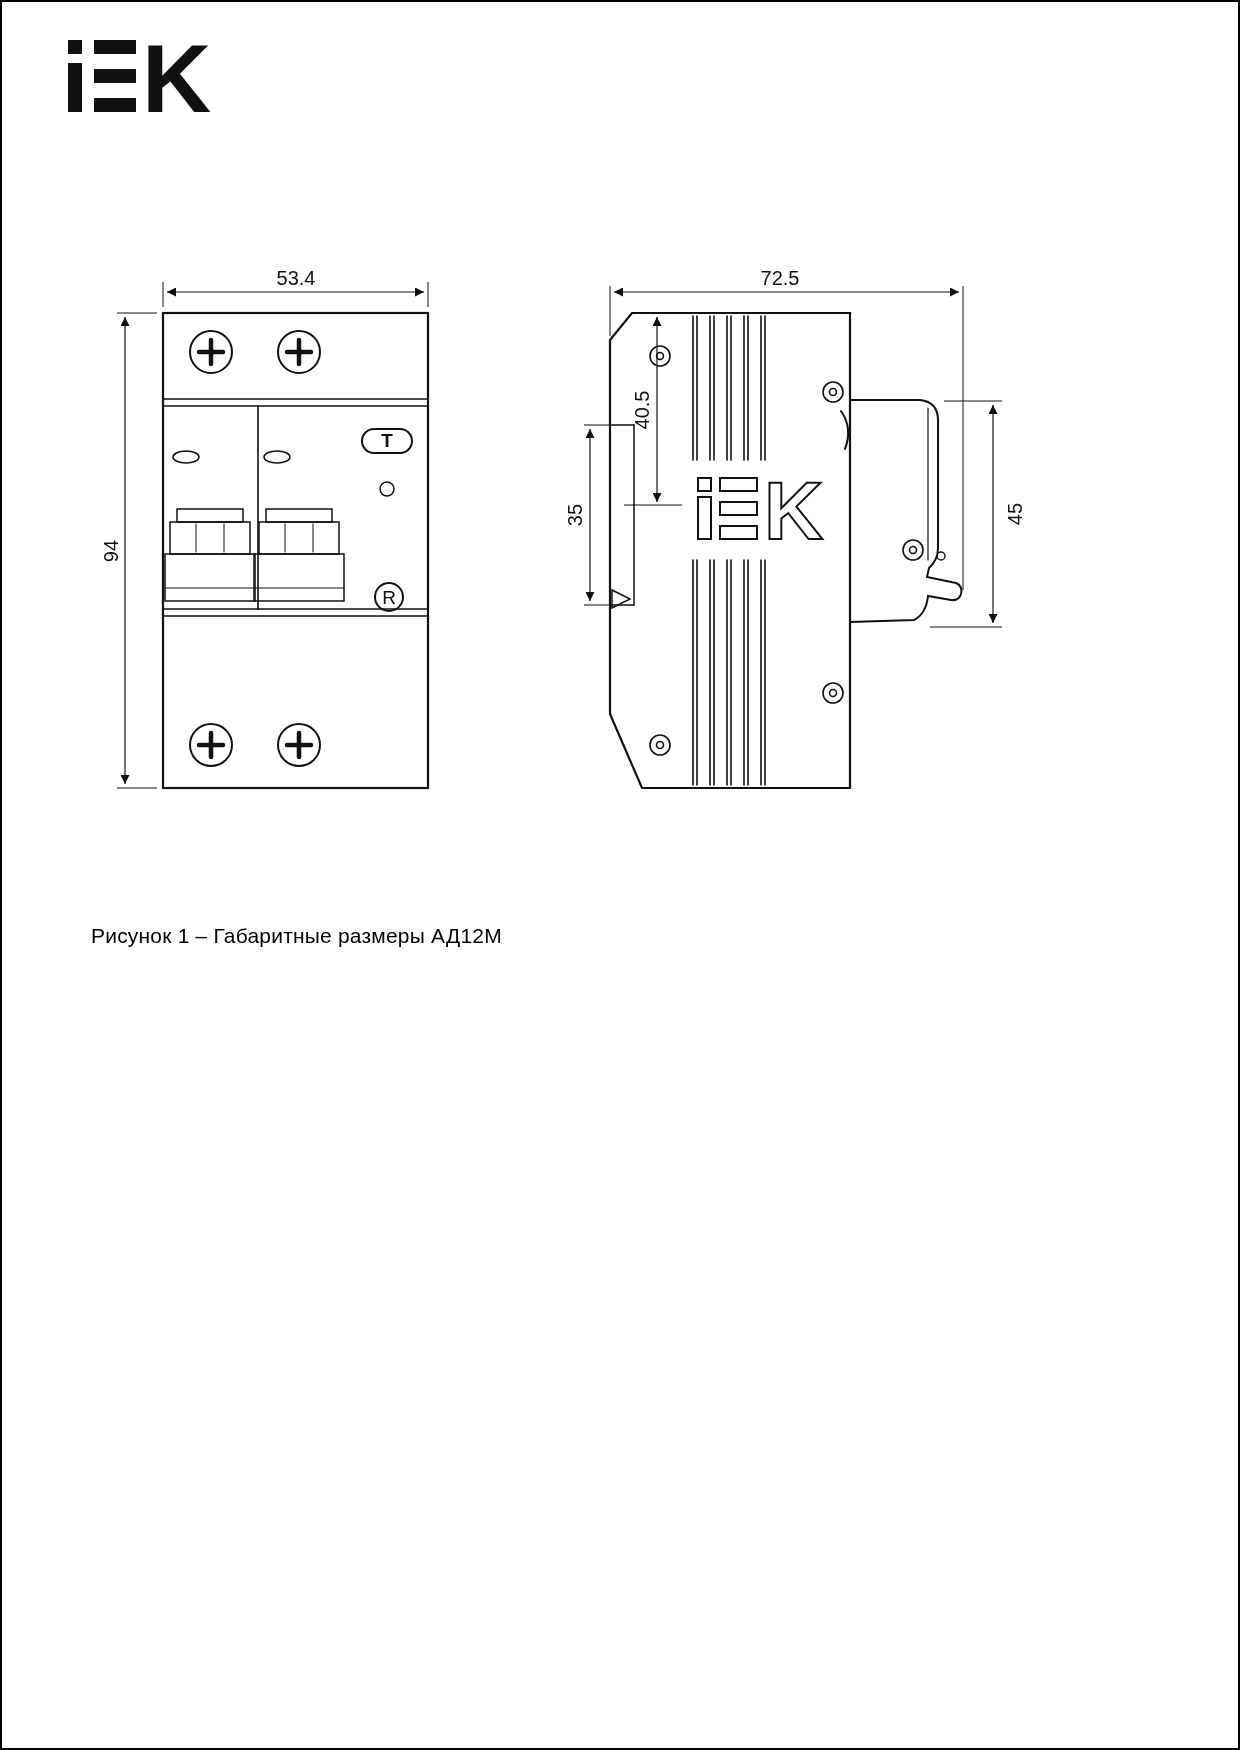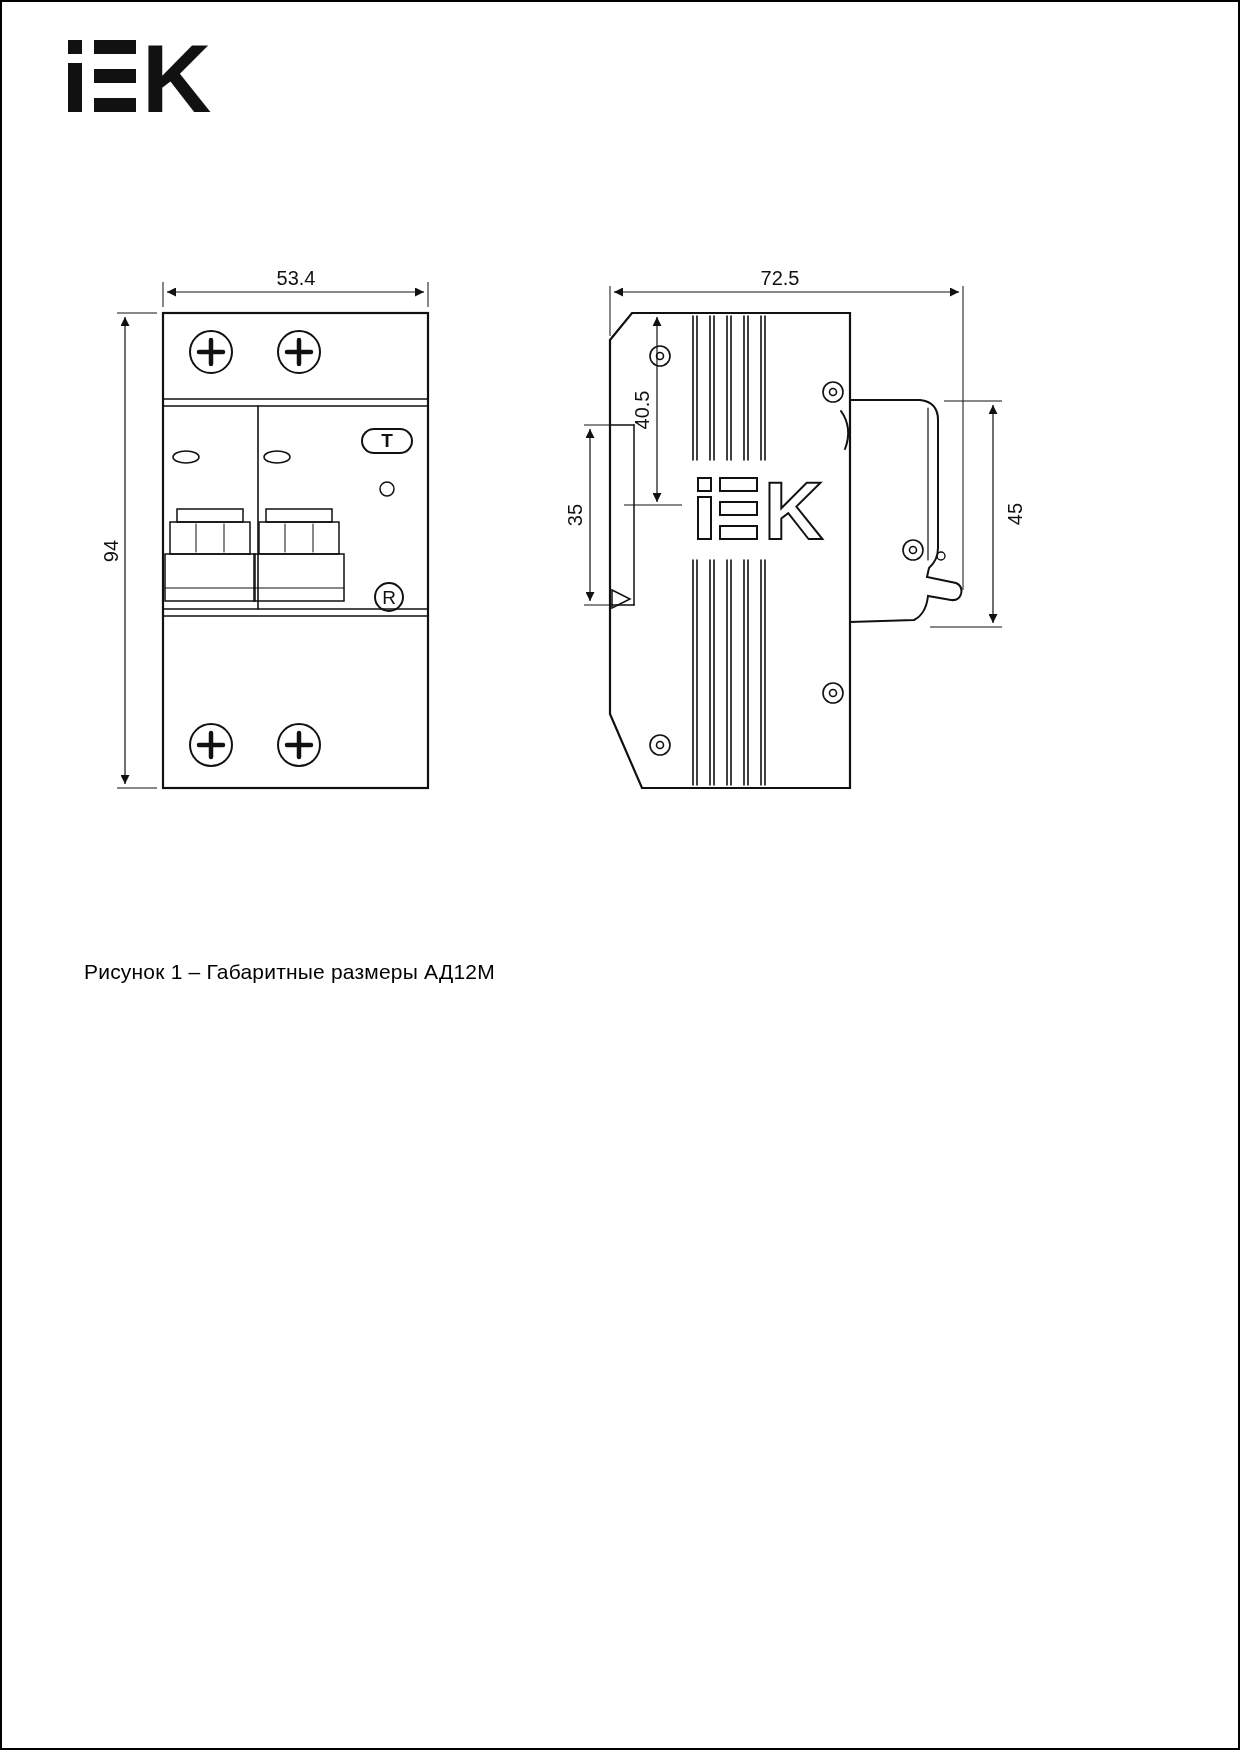--- a/index.html
+++ b/index.html
@@ -3,21 +3,21 @@
 <meta charset="utf-8">
 <style>
   html,body{margin:0;padding:0;}
   body{
     width:1240px;height:1750px;position:relative;background:#ffffff;
     font-family:"Liberation Sans",sans-serif;color:#000;overflow:hidden;
   }
   .frame{position:absolute;inset:0;border:2px solid #000;pointer-events:none;}
   .logo{position:absolute;left:68px;top:40px;}
   .drawing{position:absolute;left:0;top:0;}
-  .caption{position:absolute;left:84px;top:924px;font-size:21px;color:#000;letter-spacing:.2px;margin-top:36px;}
+  .caption{position:absolute;left:91px;top:924px;font-size:21px;color:#000;letter-spacing:.2px;}
   svg text{font-family:"Liberation Sans",sans-serif;}
   .dimtext{font-size:20px;fill:#111;}
 </style>
 </head>
 <body>
 
 <div class="frame"></div>
 
 <svg class="logo" width="150" height="74" viewBox="0 0 150 74">
   <g fill="#111">

